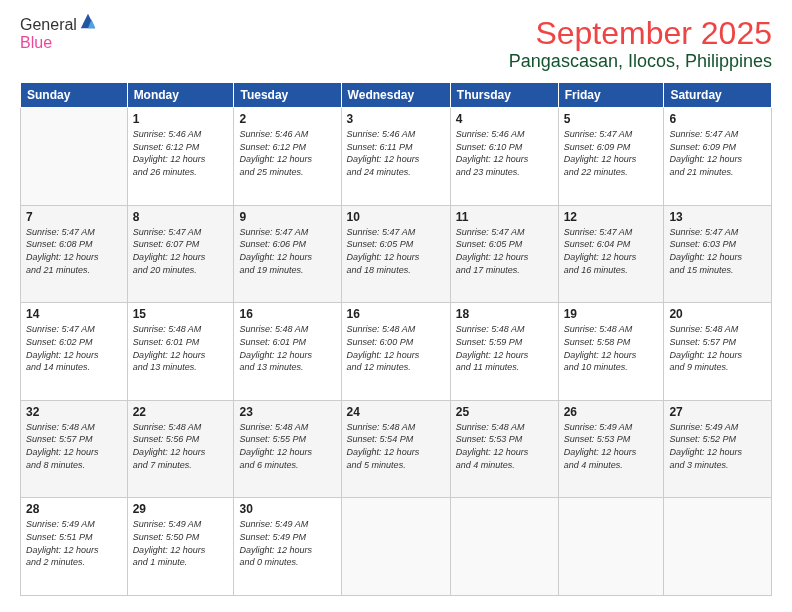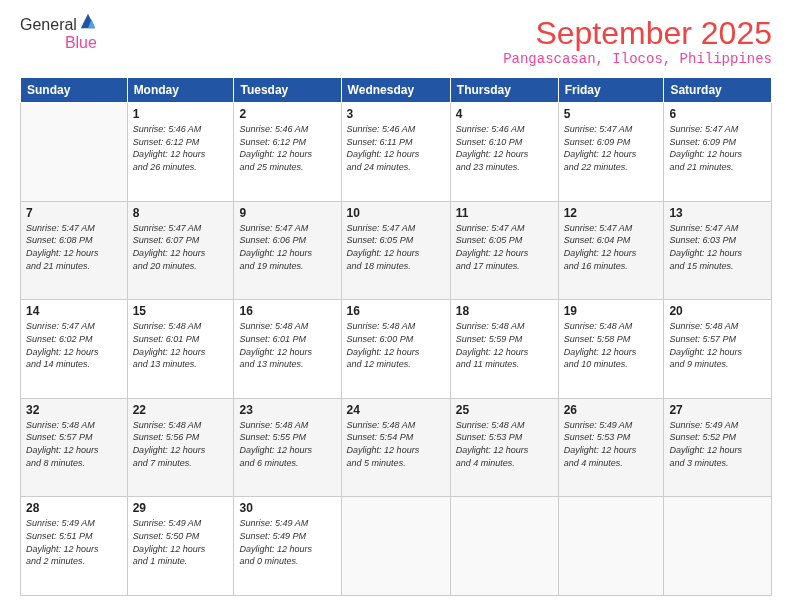--- a/index.html
+++ b/index.html
@@ -19,43 +19,41 @@
     }
     .header {
       display: flex;
       justify-content: space-between;
       align-items: flex-start;
       margin-bottom: 10px;
     }
     .logo {
       display: flex;
       align-items: center;
-      text-align: right;
     }
     .logo-general { color: #333; }
     .logo-blue { color: #ec4899; }
     .logo-icon {
       width: 18px;
       height: 18px;
       margin-left: 2px;
       margin-top: -4px;
     }
     .title-block {
       text-align: right;
     }
     .cal-title {
       font-size: 32px;
       font-weight: normal;
       color: #ef4444;
       line-height: 1.1;
     }
     .cal-subtitle {
-      font-size: 14px;
-      color: #ec4899;
-      font-family: Liberation Mono, monospace;
+      font-size: 18px;
+      color: #14532d;
     }
     .calendar {
       width: 100%;
       border-collapse: collapse;
       flex: 1;
     }
     .calendar th {
       background: #2255a4;
       color: #fff;
       font-size: 12px;

